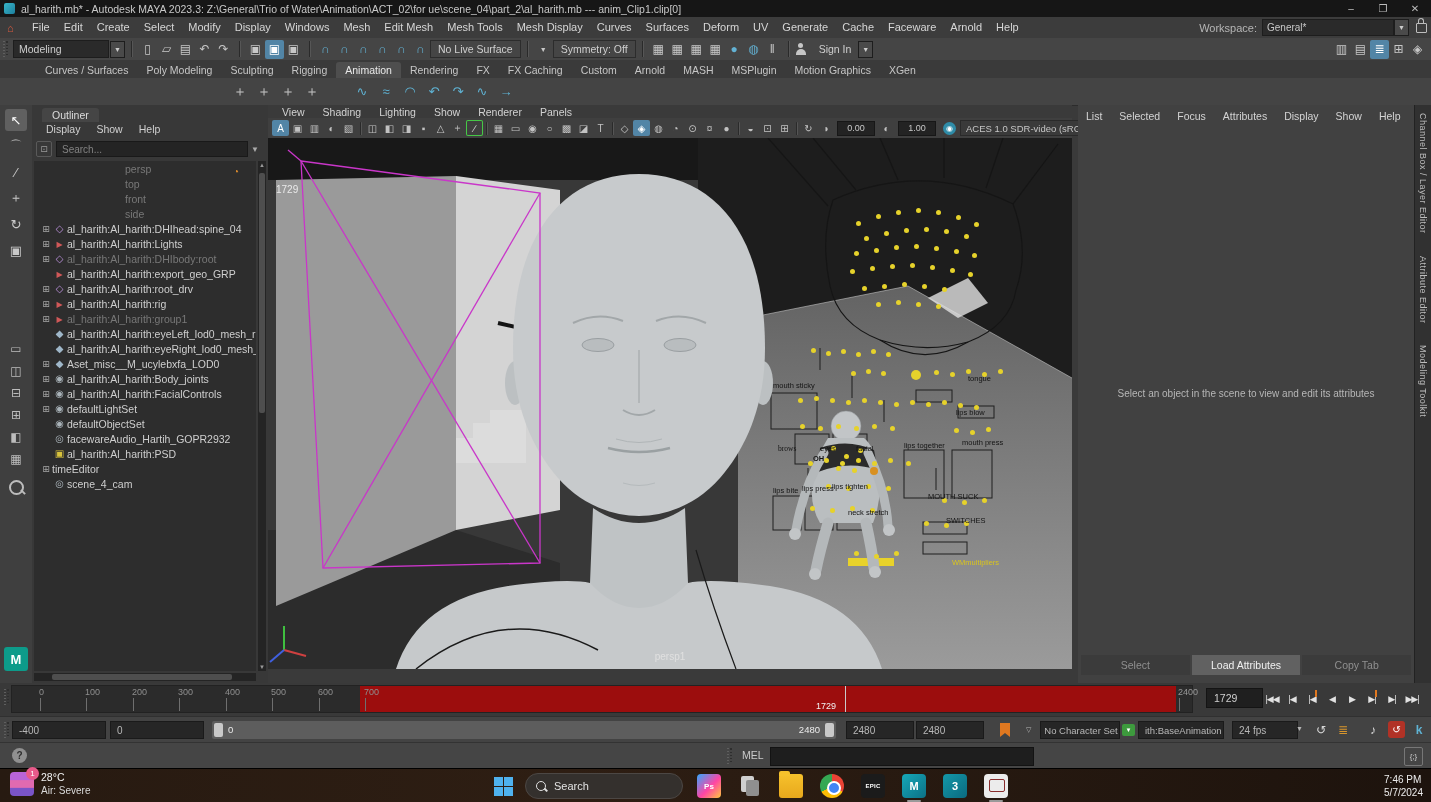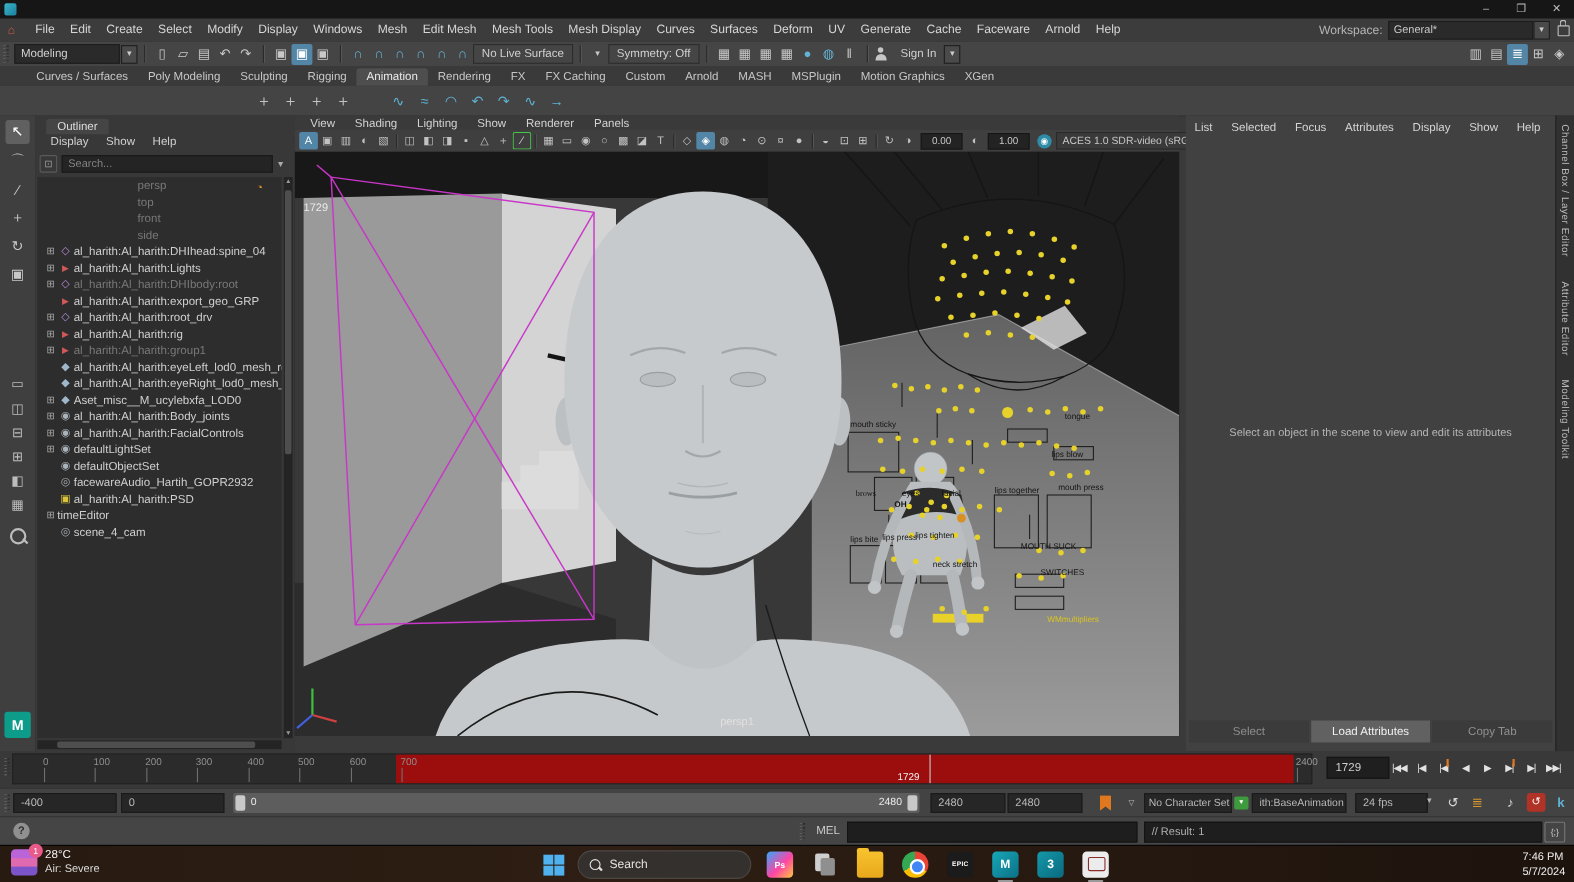--- a/index.html
+++ b/index.html
@@ -28,21 +28,21 @@
 .ticon{width:19px;height:19px;display:flex;align-items:center;justify-content:center;color:#c8c8c8;font-size:12px;border-radius:2px}
 .ticon.act{background:#5285a6;color:#fff}
 .ticon.teal{color:#63b2d4}
 .vsep{width:1px;height:16px;background:#2a2a2a;box-shadow:1px 0 0 #565656;margin:0 6px}
 .sfield{height:16px;background:#454545;border:1px solid #2c2c2c;color:#cfcfcf;font-size:10.5px;display:flex;align-items:center;padding:0 7px}
 .person{width:12px;height:12px;position:relative;margin-right:5px}
 .person::before{content:"";position:absolute;left:3.5px;top:0;width:5px;height:5px;border-radius:50%;background:#c6c6c6}
 .person::after{content:"";position:absolute;left:1px;top:6px;width:10px;height:6px;border-radius:5px 5px 0 0;background:#c6c6c6}
 .rightticons{margin-left:auto;display:flex;margin-right:4px}
 
-.shelftabs{position:absolute;left:0;top:60px;width:1431px;height:18px;background:#3a3a3a;display:flex;align-items:flex-end;font-size:10.5px;color:#c6c6c6;padding-left:24px;box-sizing:border-box}
+.shelftabs{position:absolute;left:0;top:60px;width:1431px;height:18px;background:#3a3a3a;display:flex;align-items:flex-end;font-size:10.5px;color:#c6c6c6;padding-left:36px;box-sizing:border-box}
 .stab{padding:2px 9px 2px;white-space:nowrap}
 .stab.act{background:#4e4e4e;color:#e9e9e9;border-radius:3px 3px 0 0}
 .shelfctl{position:absolute;left:3px;top:60px;width:26px;height:45px;display:flex;flex-direction:column;align-items:center;color:#b5b5b5;font-size:8px}
 .shelficons{position:absolute;left:0;top:78px;width:1431px;height:27px;background:#444;display:flex;align-items:center;border-bottom:1px solid #2c2c2c}
 .sicon{width:24px;height:24px;display:flex;align-items:center;justify-content:center;color:#c3c3c3;font-size:14px}
 .sicon.teal{color:#5fb3d4;font-size:13px}
 .groupA{margin-left:228px;display:flex}
 .groupB{margin-left:26px;display:flex}
 
 .toolbox{position:absolute;left:0;top:105px;width:32px;height:578px;background:#3f3f3f;border-right:1px solid #2d2d2d}
@@ -175,20 +175,21 @@
 .ai.snipping-tool::before{content:"";position:absolute;left:5px;top:5px;width:14px;height:11px;border:1.5px solid #8a2d2d;border-radius:2px}
 .clock{position:absolute;right:8px;top:4px;text-align:left;font-size:10px;color:#ededed;line-height:13px}
 </style>
 </head>
 <body>
 
 <div id="app">
 
   <div class="titlebar">
     <span class="appico"></span>
+    <span>al_harith.mb* - Autodesk MAYA 2023.3: Z:\General\Trio of Water\Animation\ACT_02\for ue\scene_04\part_2\al_harith.mb  ---  anim_Clip1.clip[0]</span>
     <span class="wbtns">
       <span class="wbtn">–</span>
       <span class="wbtn">❐</span>
       <span class="wbtn">✕</span>
     </span>
   </div>
 
   <div class="menubar">
     <span class="homeico">⌂</span>
     <span><span class="menu">File</span><span class="menu">Edit</span><span class="menu">Create</span><span class="menu">Select</span><span class="menu">Modify</span><span class="menu">Display</span><span class="menu">Windows</span><span class="menu">Mesh</span><span class="menu">Edit Mesh</span><span class="menu">Mesh Tools</span><span class="menu">Mesh Display</span><span class="menu">Curves</span><span class="menu">Surfaces</span><span class="menu">Deform</span><span class="menu">UV</span><span class="menu">Generate</span><span class="menu">Cache</span><span class="menu">Faceware</span><span class="menu">Arnold</span><span class="menu">Help</span></span>
@@ -832,21 +833,20 @@
     <span class="rico" style="left:1364px">♪</span>
     <span class="autokey">↺</span>
     <span class="rico teal" style="left:1410px;color:#5fb3d4;font-weight:bold">k</span>
   </div>
 
   <div class="cmdline">
     <span class="helpico">?</span>
     <span class="grip" style="position:absolute;left:724px;top:5px"></span>
     <span class="mellabel">MEL</span>
     <div class="melinput"></div>
-    <div class="melresult">// Result: 1</div>
     <span class="scripted">{;}</span>
   </div>
 
   <div class="taskbar">
     <div class="weather">
       <span class="wico">
           <span class="wbadge">1</span>
         </span>
       <span class="wtxt">
         <span class="wtemp">28°C</span>

